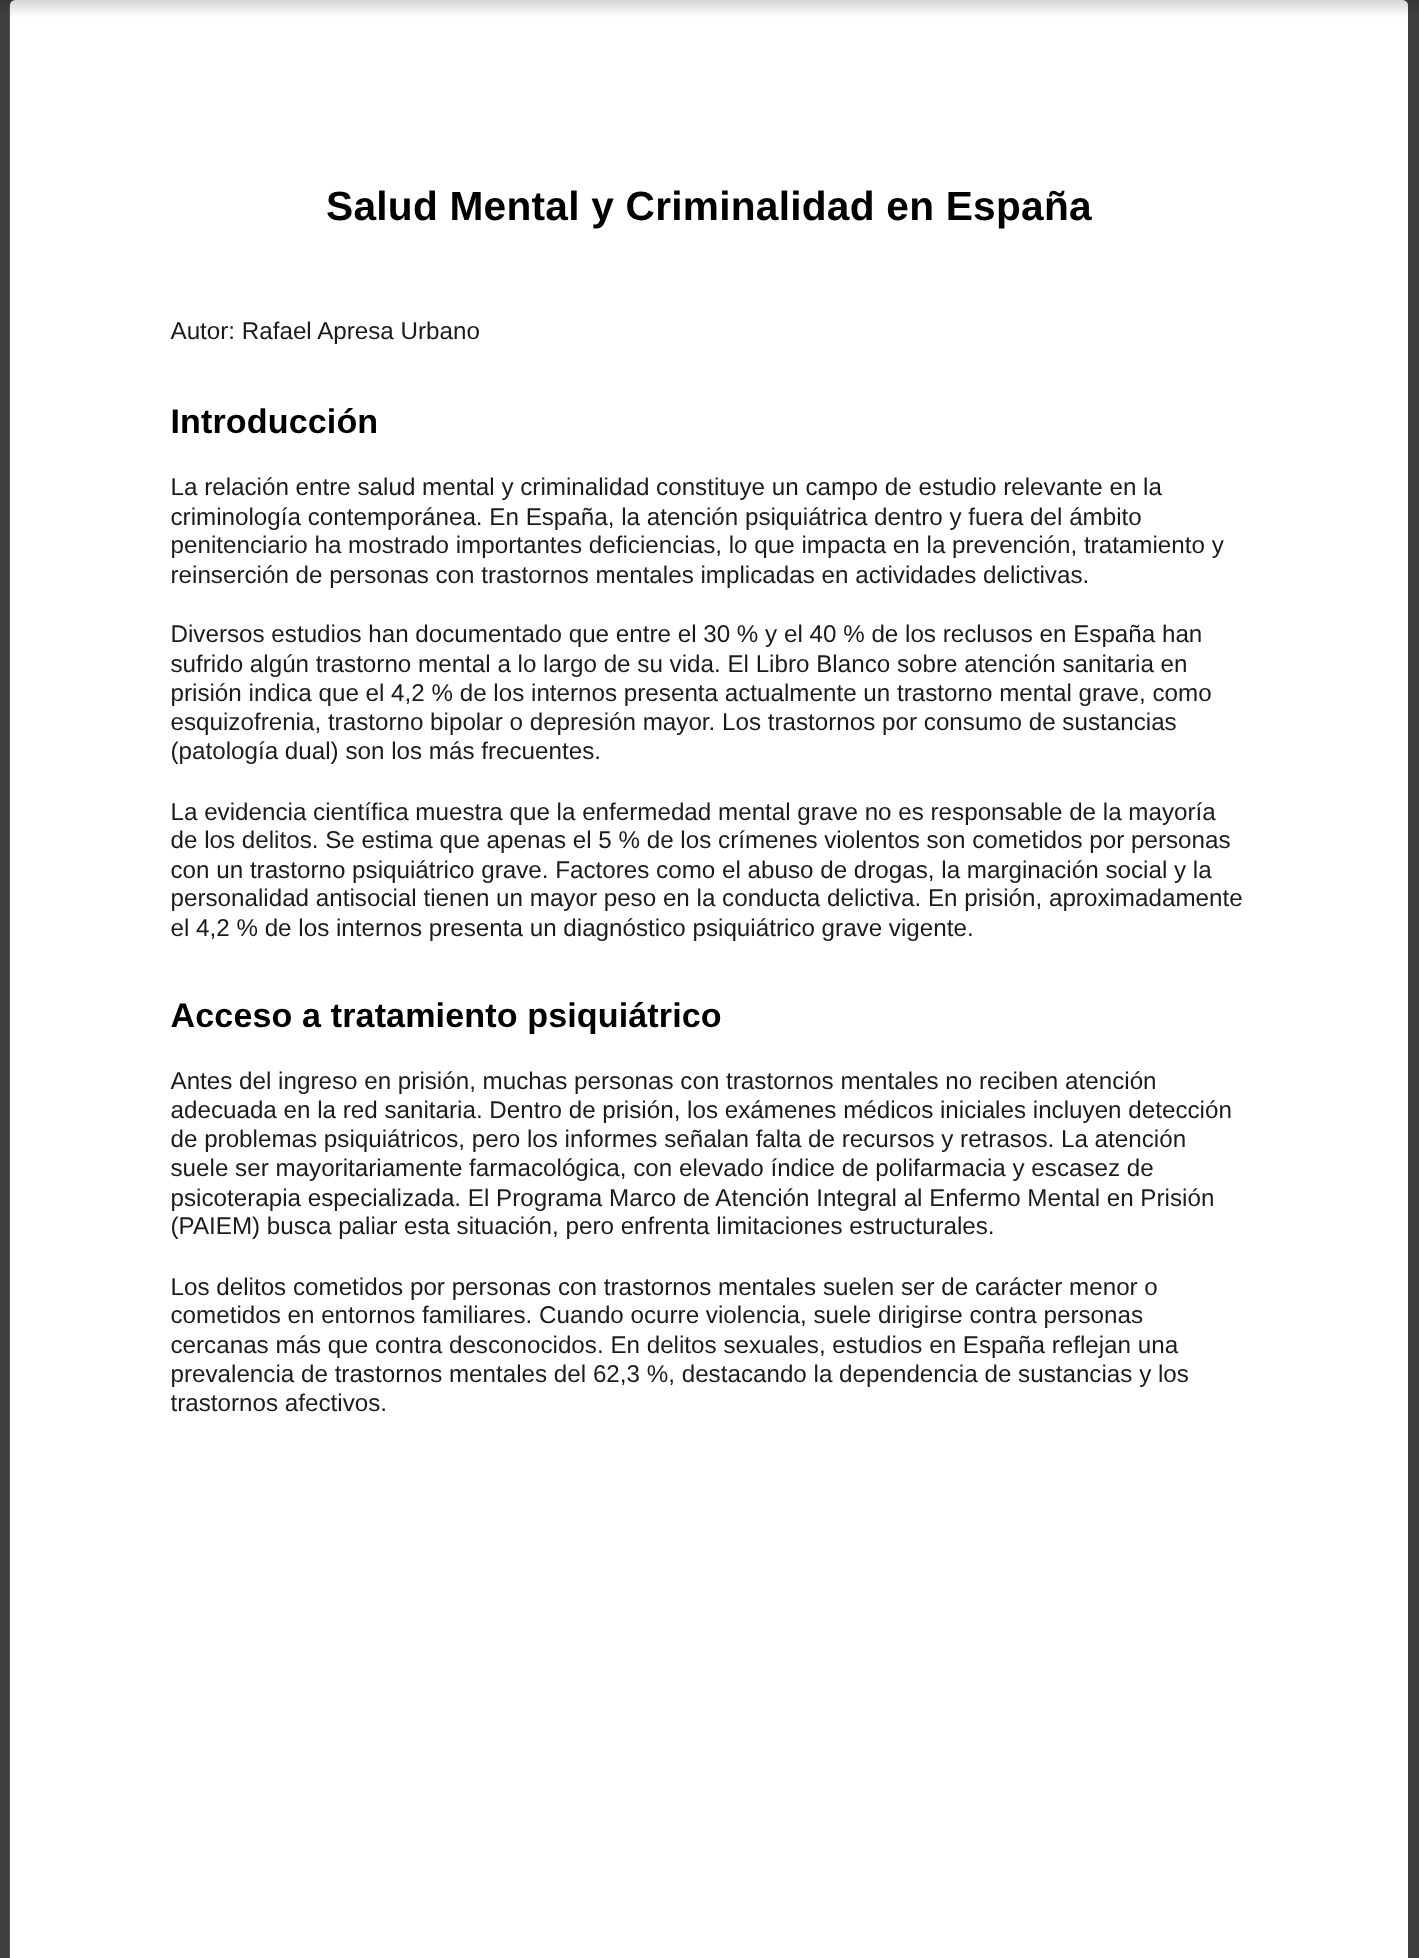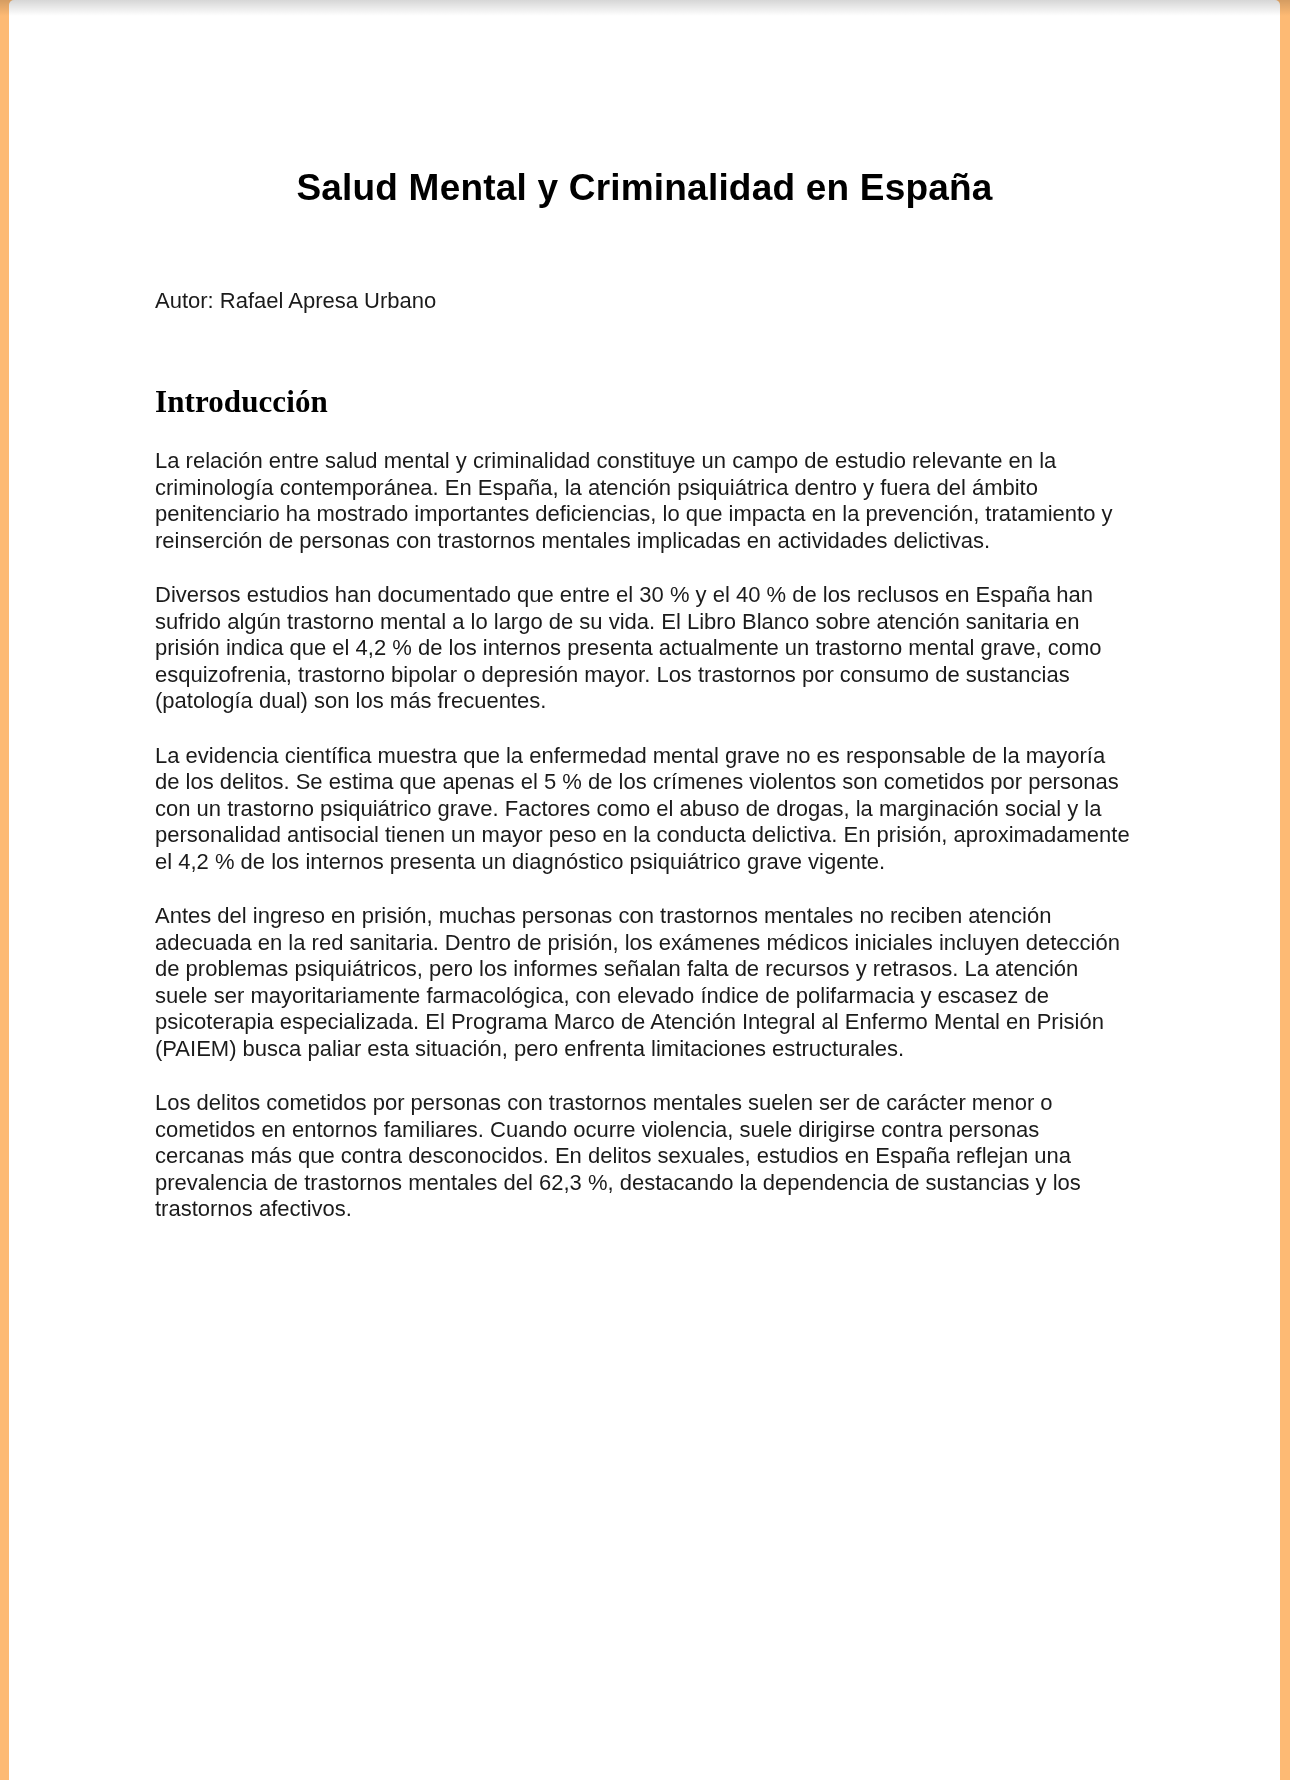--- a/index.html
+++ b/index.html
@@ -11,21 +11,21 @@
     height: 1780px;
     position: relative;
     overflow: hidden;
     background: #eaeaea;
     font-family: "Liberation Sans", "DejaVu Sans", sans-serif;
     -webkit-font-smoothing: antialiased;
   }
   .canvas {
     position: absolute;
     inset: 0;
-    background: #fdba74;
+    background: #404040;
   }
   .page {
     position: absolute;
     left: 9px;
     top: 0;
     width: 1271px;
     height: 1780px;
     background: #ffffff;
     border-radius: 5px 5px 0 0;
   }
@@ -61,22 +61,21 @@
   }
   h2.section-heading {
     font-size: 31px;
     line-height: 1.15;
     font-weight: bold;
     color: #000000;
     margin: 49px 0 0 0;
     letter-spacing: 0.1px;
   }
   h2.section-heading.first {
-    margin-top: 70px;
-    font-family: Liberation Serif, serif;
+    margin-top: 52px;
   }
   p.section-body {
     margin: 28px 0 0 0;
     font-size: 22px;
     line-height: 26.5px;
     color: #1b1b1b;
   }
 </style>
 </head>
 <body>
@@ -89,20 +88,21 @@
 
       <p class="author">Autor: Rafael Apresa Urbano</p>
 
       <h2 class="section-heading first">Introducción</h2>
       <p class="section-body">La relación entre salud mental y criminalidad constituye un campo de estudio relevante en la criminología contemporánea. En España, la atención psiquiátrica dentro y fuera del ámbito penitenciario ha mostrado importantes deficiencias, lo que impacta en la prevención, tratamiento y reinserción de personas con trastornos mentales implicadas en actividades delictivas.</p>
 
       <p class="section-body">Diversos estudios han documentado que entre el 30 % y el 40 % de los reclusos en España han sufrido algún trastorno mental a lo largo de su vida. El Libro Blanco sobre atención sanitaria en prisión indica que el 4,2 % de los internos presenta actualmente un trastorno mental grave, como esquizofrenia, trastorno bipolar o depresión mayor. Los trastornos por consumo de sustancias (patología dual) son los más frecuentes.</p>
 
       <p class="section-body">La evidencia científica muestra que la enfermedad mental grave no es responsable de la mayoría de los delitos. Se estima que apenas el 5 % de los crímenes violentos son cometidos por personas con un trastorno psiquiátrico grave. Factores como el abuso de drogas, la marginación social y la personalidad antisocial tienen un mayor peso en la conducta delictiva. En prisión, aproximadamente el 4,2 % de los internos presenta un diagnóstico psiquiátrico grave vigente.</p>
 
+      <h2 class="section-heading">Acceso a tratamiento psiquiátrico</h2>
       <p class="section-body">Antes del ingreso en prisión, muchas personas con trastornos mentales no reciben atención adecuada en la red sanitaria. Dentro de prisión, los exámenes médicos iniciales incluyen detección de problemas psiquiátricos, pero los informes señalan falta de recursos y retrasos. La atención suele ser mayoritariamente farmacológica, con elevado índice de polifarmacia y escasez de psicoterapia especializada. El Programa Marco de Atención Integral al Enfermo Mental en Prisión (PAIEM) busca paliar esta situación, pero enfrenta limitaciones estructurales.</p>
 
       <p class="section-body">Los delitos cometidos por personas con trastornos mentales suelen ser de carácter menor o cometidos en entornos familiares. Cuando ocurre violencia, suele dirigirse contra personas cercanas más que contra desconocidos. En delitos sexuales, estudios en España reflejan una prevalencia de trastornos mentales del 62,3 %, destacando la dependencia de sustancias y los trastornos afectivos.</p>
 
     </div>
   </div>
   <div class="top-shade"></div>
 </div>
 
 </body></html>

